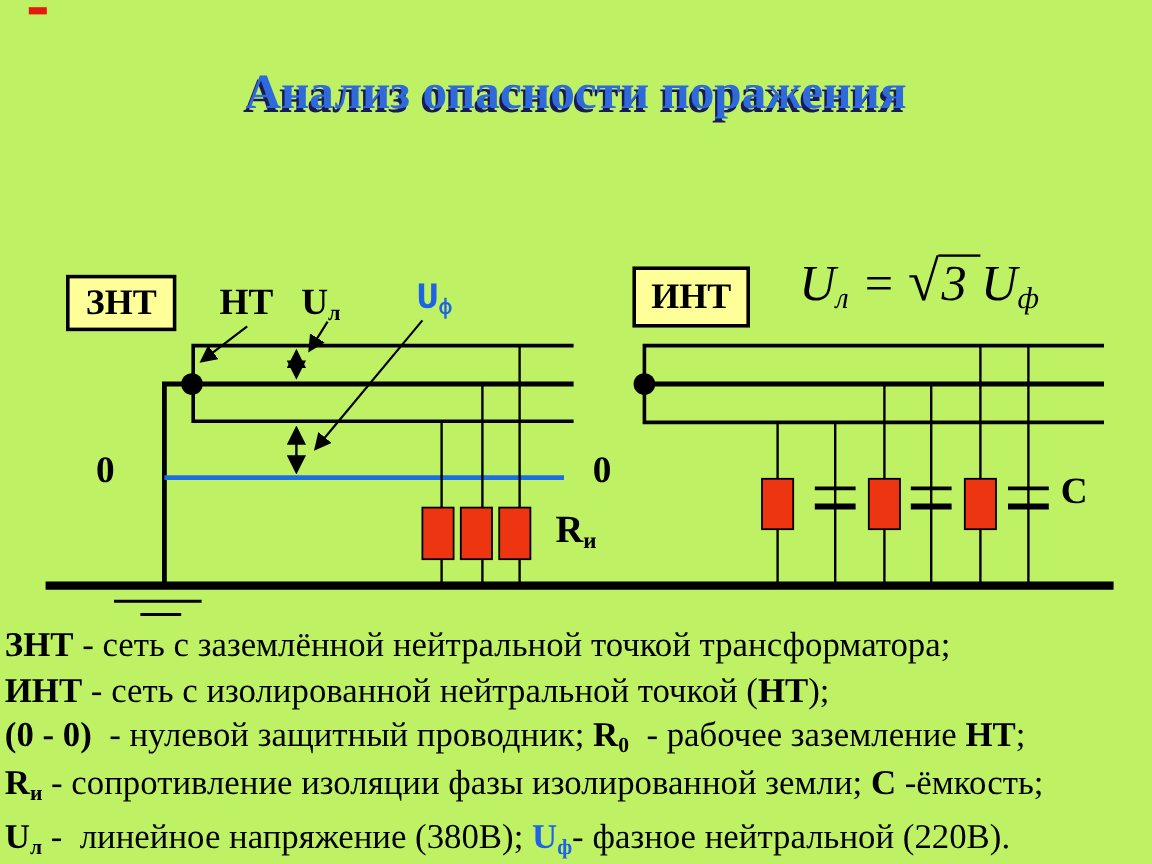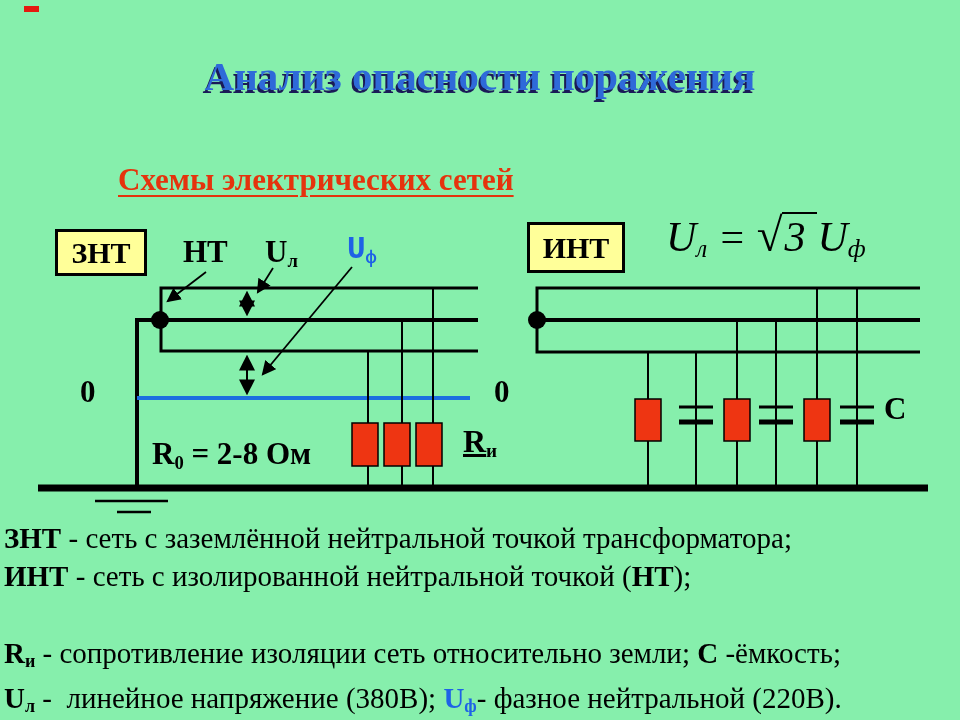--- a/index.html
+++ b/index.html
@@ -1,16 +1,16 @@
 <!DOCTYPE html>
 <html><head>
 <meta charset="utf-8">
 <style>
   html,body{margin:0;padding:0;background:#fff;}
-  #slide{position:relative;width:960px;height:720px;background:#86efac;overflow:hidden;
+  #slide{position:relative;width:960px;height:720px;background:#bef264;overflow:hidden;
          font-family:"Liberation Serif","DejaVu Serif",serif;color:#000;}
   .abs{position:absolute;}
 
   
   #corner-mark{left:24px;top:6px;width:15px;height:6px;background:#e5190f;}
 
   
   #title{left:0;right:0;top:50px;text-align:center;font-weight:bold;font-size:41px;line-height:53px;
          color:#2e6ad9;text-shadow:-2px 3px 0 #1a1a57;}
   
@@ -19,26 +19,26 @@
 
   
   .ybox{background:#ffff99;border:3px solid #000;display:flex;align-items:center;justify-content:center;
         font-weight:bold;font-size:30px;}
   #box-znt{left:55px;top:229px;width:86px;height:41px;}
   #box-int{left:527px;top:222px;width:92px;height:45px;}
 
   .dlabel{font-weight:bold;font-size:31px;white-space:nowrap;}
   sub.s{font-size:0.6em;line-height:0;vertical-align:-0.25em;}
   #lbl-nt{left:183px;top:234px;}
-  #lbl-ul{left:265px;top:234px;}
+  #lbl-ul{left:251px;top:234px;}
   #lbl-uf{left:347px;top:232px;color:#1e62e6;font-family:Liberation Mono, monospace;}
   #lbl-zero-left{left:80px;top:374px;}
   #lbl-zero-right{left:494px;top:374px;}
   #lbl-r0{left:152px;top:436px;}
-  #lbl-ri{left:463px;top:423px;font-size:32px;text-decoration:underline;}
+  #lbl-ri{left:463px;top:423px;font-size:32px;}
   #lbl-c{left:884px;top:391px;}
 
   
   #formula{left:666px;top:212px;font-style:italic;font-size:42px;line-height:46px;white-space:nowrap;}
   #formula .radical{font-size:1.12em;}
   #formula .rad{border-top:2.5px solid #000;padding:0 12px 0 2px;}
 
   
   .legend-line{position:absolute;left:4px;font-size:29px;white-space:nowrap;}
   #lg1{top:522px;} #lg2{top:560px;} #lg3{top:597px;} #lg4{top:637px;} #lg5{top:682px;}
@@ -52,21 +52,20 @@
 <body>
 
 <div id="slide">
 
   <div id="corner-mark" class="abs"></div>
 
   <div id="title" class="abs">
     <div>Анализ опасности поражения</div>
   </div>
 
-  <div id="subtitle" class="abs">Схемы электрических сетей</div>
 
   <svg width="960" height="720" viewBox="0 0 960 720">
     <defs>
       <marker id="ah" viewBox="0 0 10 10" refX="8.5" refY="5" markerWidth="8" markerHeight="8" orient="auto-start-reverse">
         <path d="M0,0 L10,5 L0,10 z" fill="#000"></path>
       </marker>
     </defs>
 
     <path d="M478 288 H161 V351 H478" fill="none" stroke="#000" stroke-width="3"></path>
     <path d="M478 320 H137 V488" fill="none" stroke="#000" stroke-width="4"></path>
@@ -123,28 +122,28 @@
 
   <div id="lbl-ul" class="abs dlabel"><span>U</span><sub class="s">л</sub></div>
 
   <div id="lbl-uf" class="abs dlabel"><span>U</span><sub class="s">ф</sub></div>
 
   <div id="formula" class="abs"><span>U</span><sub class="s">л</sub>&nbsp;<span>=</span>&nbsp;<span class="radical">√</span><span class="rad">3</span><span>U</span><sub class="s">ф</sub></div>
 
   <div id="lbl-zero-left" class="abs dlabel">0</div>
   <div id="lbl-zero-right" class="abs dlabel">0</div>
 
-  <div id="lbl-r0" class="abs dlabel"><span>R</span><sub class="s">0</sub><span> = 2-8 Ом</span></div>
 
   <div id="lbl-ri" class="abs dlabel"><span>R</span><sub class="s">и</sub></div>
 
   <div id="lbl-c" class="abs dlabel">C</div>
 
   <div id="lg1" class="legend-line"><span class="b">ЗНТ</span><span> - сеть с заземлённой нейтральной точкой трансформатора;</span></div>
 
   <div id="lg2" class="legend-line"><span class="b">ИНТ</span><span> - сеть с изолированной нейтральной точкой (</span><span class="b">НТ</span><span>);</span></div>
 
+  <div id="lg3" class="legend-line"><span class="b">(0 - 0)</span><span>&nbsp; - нулевой защитный проводник; </span><span class="b">R</span><span class="sb">0</span><span>&nbsp; - рабочее заземление </span><span class="b">НТ</span><span>;</span></div>
 
-  <div id="lg4" class="legend-line"><span class="b">R</span><span class="sb">и</span><span> - сопротивление изоляции сеть относительно земли; </span><span class="b">С</span><span> -ёмкость;</span></div>
+  <div id="lg4" class="legend-line"><span class="b">R</span><span class="sb">и</span><span> - сопротивление изоляции фазы изолированной земли; </span><span class="b">С</span><span> -ёмкость;</span></div>
 
   <div id="lg5" class="legend-line"><span class="b">U</span><span class="sb">л</span><span> -&nbsp; линейное напряжение (380В); </span><span class="b blu">U</span><span class="sb blu">ф</span><span>- фазное нейтральной (220В).</span></div>
 
 </div>
 
 </body></html>

